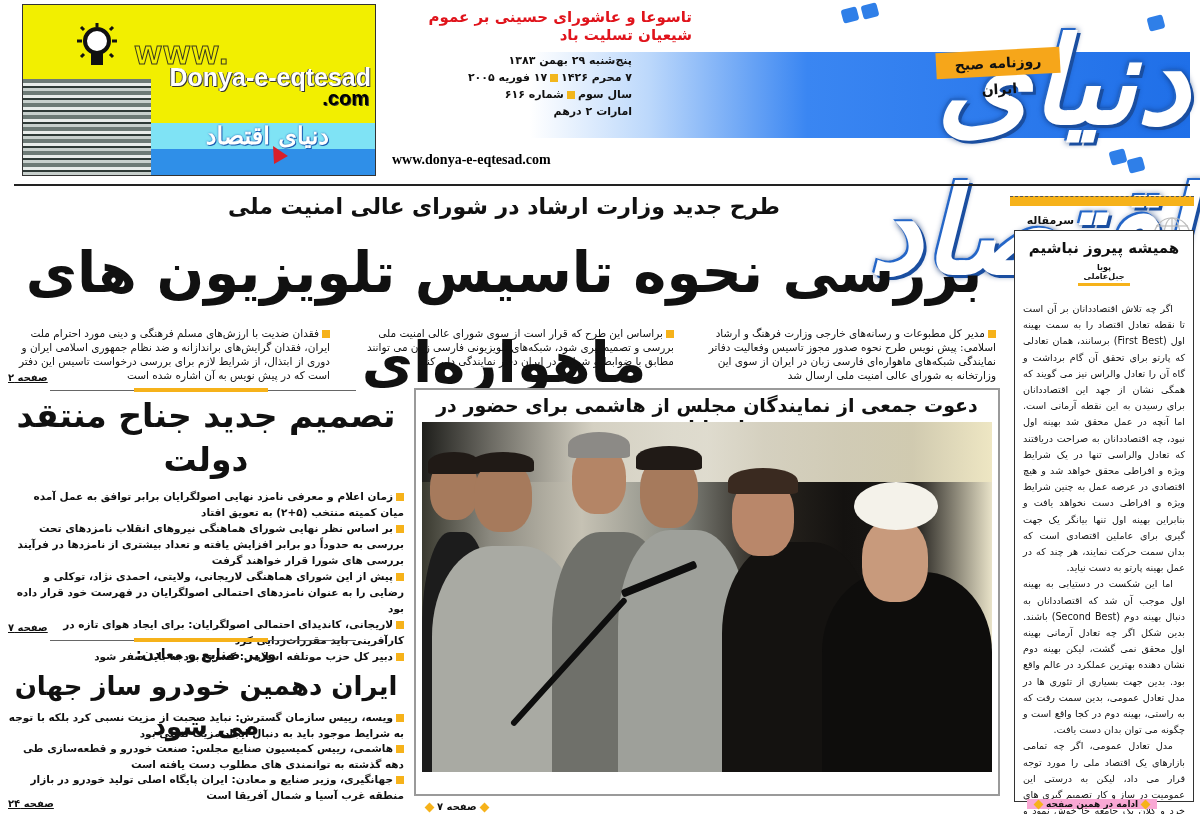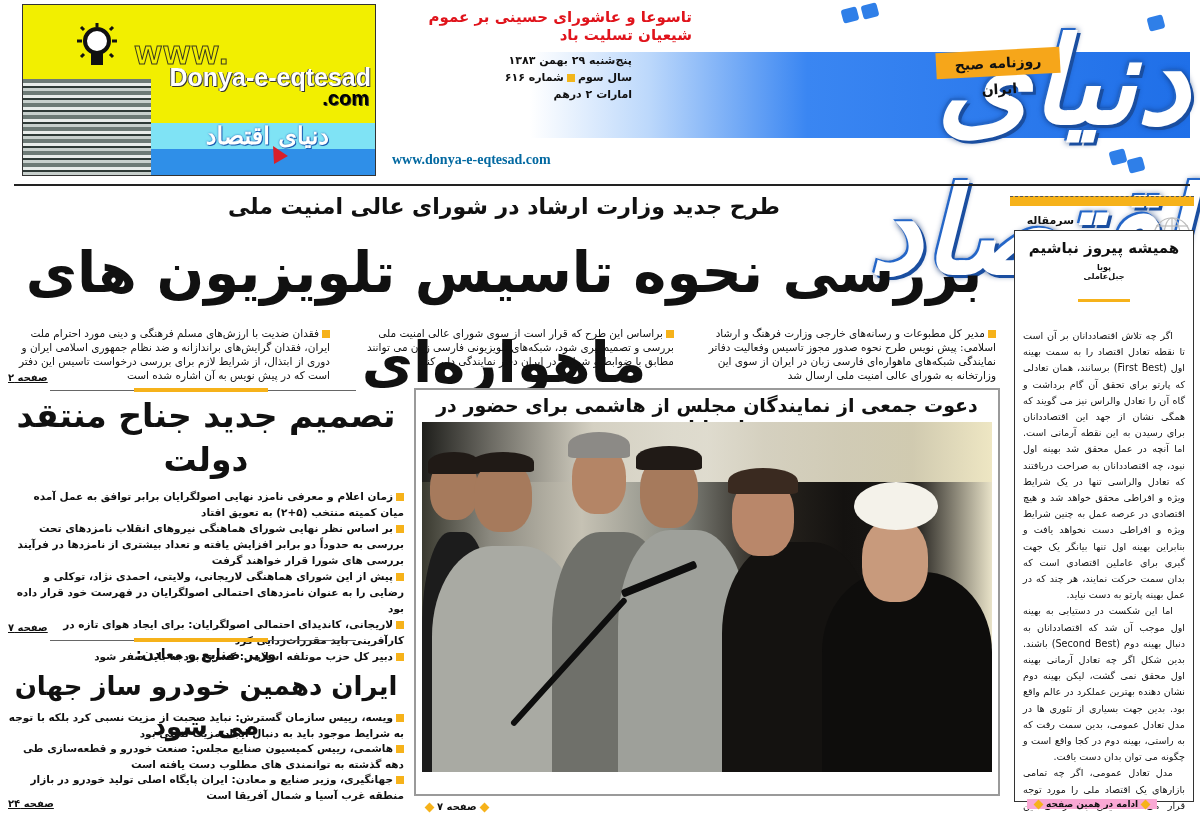--- a/index.html
+++ b/index.html
@@ -30,21 +30,21 @@
   }
   .logo-gradient {
     position: absolute; left: 530px; top: 52px; width: 660px; height: 86px;
     background: linear-gradient(90deg, rgba(255,255,255,0) 0%, #bcd8fb 18%, #3a86f2 42%, #1f6fe8 100%);
   }
   .issue-info { position: absolute; left: 392px; top: 52px; width: 240px; }
   .issue-info .line { font: bold 11px "DejaVu Sans", sans-serif; line-height: 17px; color: #111; white-space: nowrap; }
   .issue-info .line.big { font-size: 14px; line-height: 20px; }
   .issue-info .red { color: #e0141c; }
   .sq { display: inline-block; width: 8px; height: 8px; background: #f2b61c; margin: 0 3px; vertical-align: middle; }
-  .website { position: absolute; left: 392px; top: 152px; font: bold 14px "Liberation Serif", serif; color: #0369a1; }
+  .website { position: absolute; left: 392px; top: 152px; font: bold 14px "Liberation Serif", serif; color: #000000; }
 
   .logo-text {
     position: absolute; left: 630px; top: 6px; width: 560px; height: 170px;
     font: bold 120px "DejaVu Serif", serif; color: #ffffff; direction: rtl; text-align: right; line-height: 150px;
     text-shadow: 3px 3px 0 #1a4ea0, -2px -2px 0 #2466c8, 0 0 6px #0a2f70;
     letter-spacing: -4px; font-style: italic;
   }
   .logo-dots span { position: absolute; width: 16px; height: 14px; background: #2f7fe8; border-radius: 3px; transform: rotate(-15deg); }
   .morning-badge {
     position: absolute; left: 936px; top: 50px; width: 124px; height: 26px;
@@ -90,21 +90,21 @@
 
   
   .editorial-topbar { position: absolute; left: 1010px; top: 196px; width: 184px; height: 10px; background: #f6b21a; border-top: 1px dashed #555; }
   .globe { position: absolute; left: 1150px; top: 210px; width: 42px; height: 30px; }
   .editorial-label { position: absolute; left: 1010px; top: 214px; width: 64px; font: bold 11px "DejaVu Sans", sans-serif; }
   .editorial-box {
     position: absolute; left: 1014px; top: 230px; width: 180px; height: 572px;
     border: 1.5px solid #333; background: #fff;
   }
   .ed-title { margin-top: 8px; text-align: center; font: bold 15px "DejaVu Sans", sans-serif; }
-  .ed-author { margin: 6px auto 16px; width: 52px; text-align: center; font: bold 8px "DejaVu Sans", sans-serif; border-bottom: 3px solid #f6b21a; padding-bottom: 18px; }
+  .ed-author { margin: 6px auto 5px; width: 52px; text-align: center; font: bold 8px "DejaVu Sans", sans-serif; border-bottom: 3px solid #f6b21a; padding-bottom: 2px; }
   .ed-body { padding: 10px 8px 0 8px; font: 9.6px "DejaVu Sans", sans-serif; line-height: 16.2px; text-align: justify; text-align-last: right; }
   .ed-body p { text-indent: 12px; }
   .ed-continue { position: absolute; left: 12px; bottom: -8px; background: #f9a8d4; padding: 0 4px; font: bold 9px "DejaVu Sans", sans-serif; }
 </style>
 </head>
 <body>
 
 <div class="ad-box">
   <div class="band-cyan"></div>
   <div class="band-blue"></div>
@@ -138,20 +138,23 @@
     <span style="left:1128px;top:158px;"></span>
 </div>
 <div class="logo-text">دنیای اقتصاد</div>
 <div class="morning-badge">روزنامه صبح ایران</div>
 
 <div class="tagline rtl">تاسوعا و عاشورای حسینی بر عموم شیعیان تسلیت باد</div>
 
 <div class="issue-info rtl">
   <div class="line">پنج‌شنبه ۲۹ بهمن ۱۳۸۳</div>
   <div class="line">
+    <span>۷ محرم ۱۴۲۶</span><span class="sq"></span><span>۱۷ فوریه ۲۰۰۵</span>
+  </div>
+  <div class="line">
     <span>سال سوم</span><span class="sq"></span><span>شماره ۶۱۶</span>
   </div>
   <div class="line">امارات ۲ درهم</div>
 </div>
 <div class="website">www.donya-e-eqtesad.com</div>
 
 <div class="masthead-rule"></div>
 
 <div class="kicker rtl" style="text-align:center">طرح جدید وزارت ارشاد در شورای عالی امنیت ملی</div>
 <div class="main-headline rtl" style="text-align:center">بررسی نحوه تاسیس تلویزیون های ماهواره‌ای</div>

